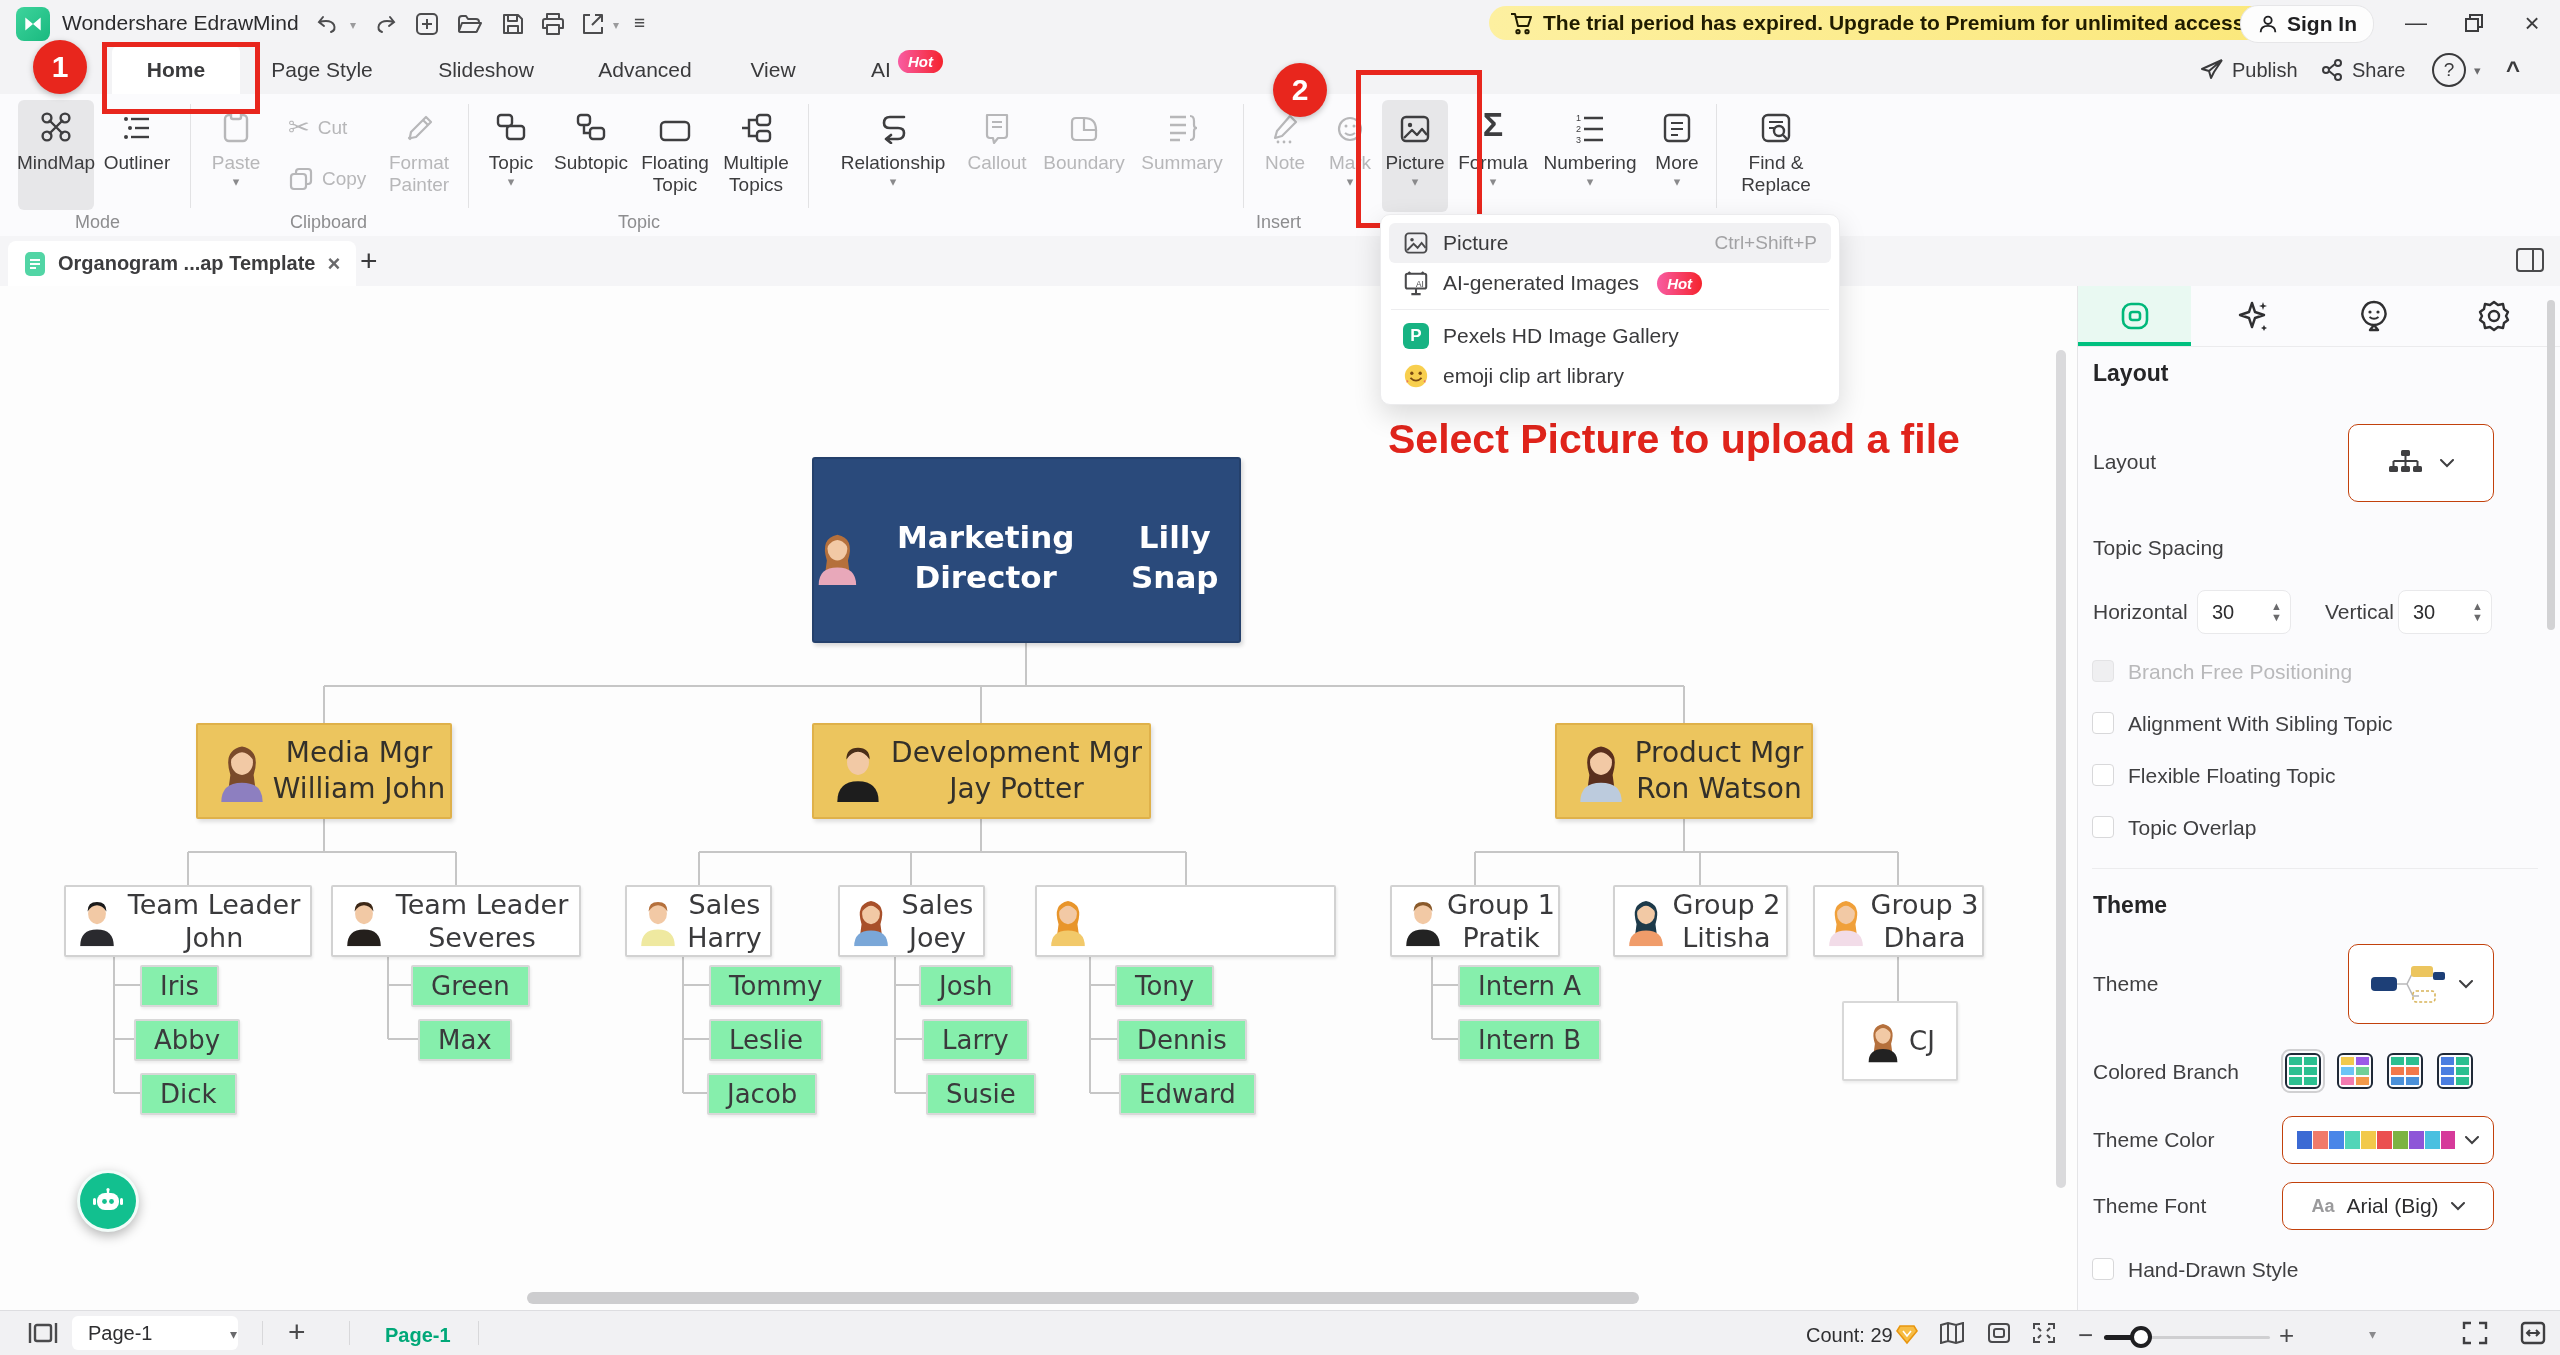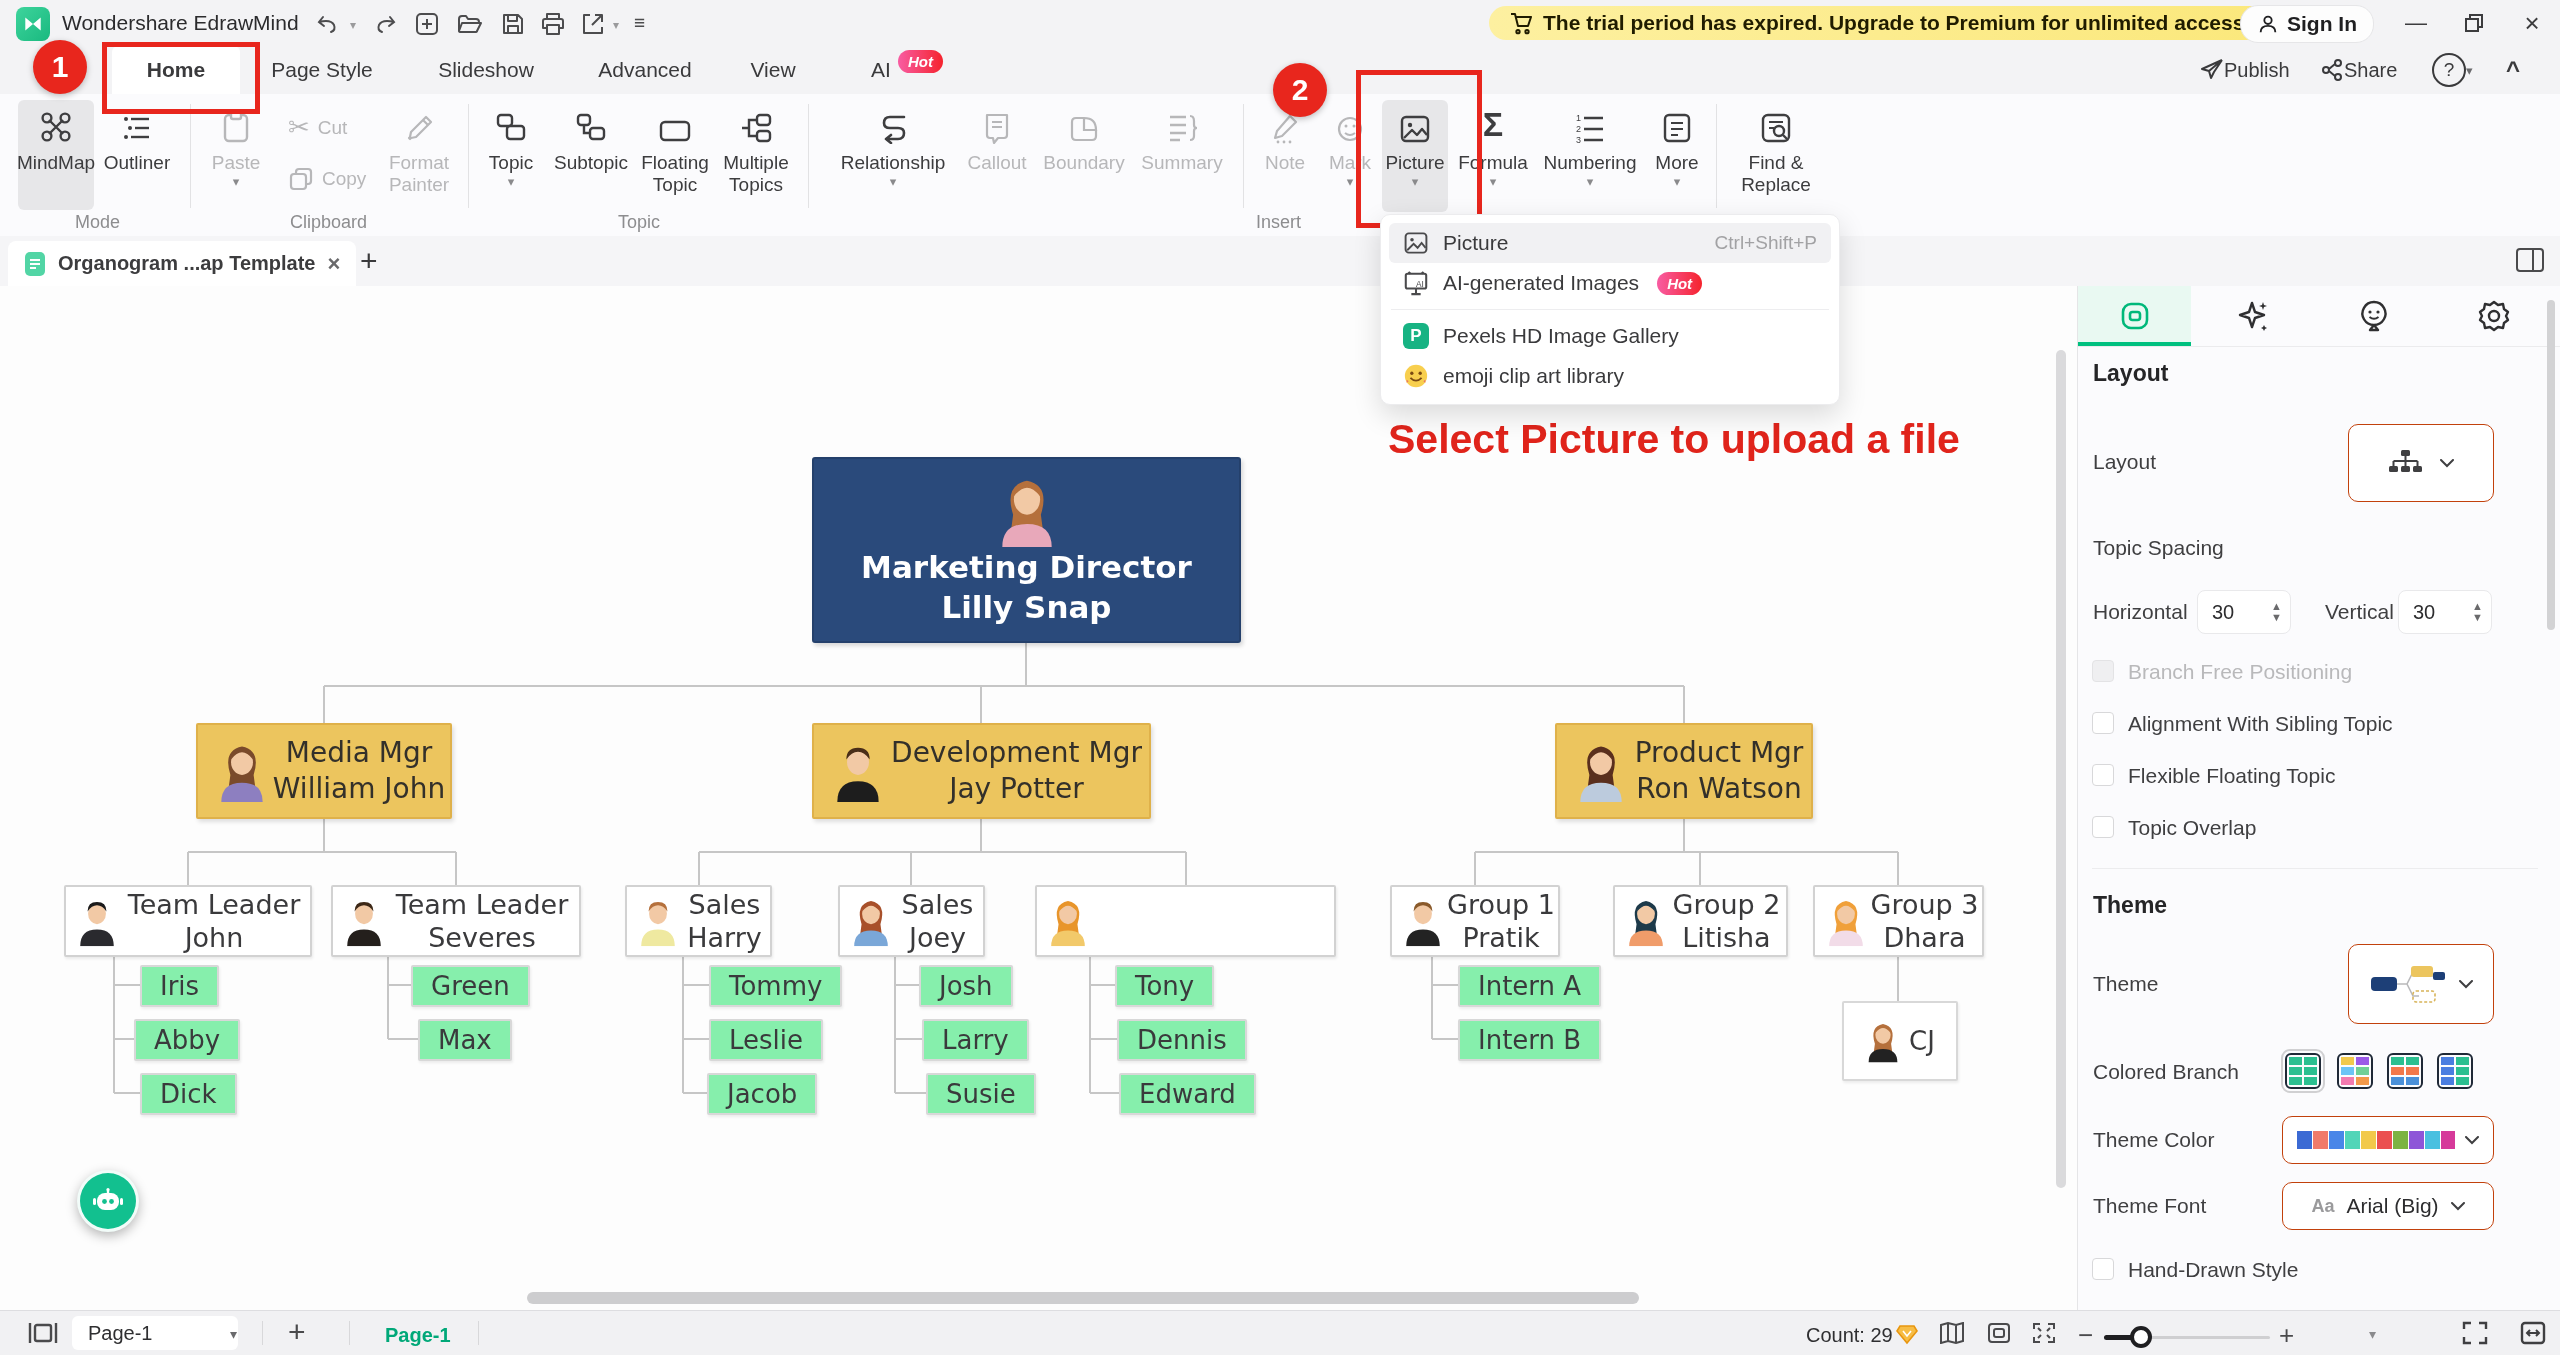--- a/index.html
+++ b/index.html
@@ -14,21 +14,21 @@
   .trial{left:1489px;top:6px;height:34px;background:linear-gradient(90deg,#fdf0a0,#fbe87c);border-radius:17px;display:flex;align-items:center;padding:0 20px;gap:10px;}
   .trial span{font-size:21px;font-weight:bold;color:#201c00;}
   .signin{left:2240px;top:5px;height:36px;background:#fdfdfd;border:1px solid #e6e6e8;border-radius:18px;display:flex;align-items:center;padding:0 16px;gap:8px;}
   .signin span{font-size:21px;font-weight:bold;color:#1f1f21;}
   .winbtn{top:9px;width:28px;height:28px;display:flex;align-items:center;justify-content:center;color:#3c3c3e;}
   
   #tabrow{left:0;top:46px;width:2560px;height:48px;background:#f3f3f5;}
   .rtab{top:46px;height:48px;display:flex;align-items:center;justify-content:center;font-size:21px;color:#3a3a3c;}
   .rtab.active{background:#ffffff;font-weight:bold;border-radius:6px 6px 0 0;}
   .hotbadge{background:linear-gradient(90deg,#f85ca2,#f5232d);color:#fff;font-size:15px;font-style:italic;font-weight:bold;border-radius:12px;padding:3px 10px;}
-  .topright-act{top:46px;height:48px;display:flex;align-items:center;gap:0;font-size:20px;color:#3a3a3c;}
+  .topright-act{top:46px;height:48px;display:flex;align-items:center;gap:8px;font-size:20px;color:#3a3a3c;}
   
   #ribbon{left:0;top:94px;width:2560px;height:142px;background:#fbfbfd;border-bottom:1px solid #e3e3e5;}
   .rbtn{position:absolute;display:flex;flex-direction:column;align-items:center;}
   .rbtn .ic{height:44px;display:flex;align-items:flex-end;justify-content:center;color:#3e3e40;}
   .rbtn .lb{font-size:19px;margin-top:8px;line-height:22px;text-align:center;color:#3c3c3e;}
   .rbtn.dis .ic,.rbtn.dis .lb{color:#b7b7b9;}
   .caret{font-size:13px;color:#8a8a8c;margin-top:3px;line-height:10px;}
   .grplabel{position:absolute;top:212px;font-size:18px;color:#8d8d8f;}
   .vsep{position:absolute;top:104px;height:104px;width:1px;background:#e2e2e4;}
   .selbg{background:#e7e7e9;border-radius:6px;}
@@ -37,21 +37,21 @@
   .redcirc{position:absolute;width:54px;height:54px;border-radius:50%;background:#e8261d;color:#fff;font-size:30px;font-weight:bold;display:flex;align-items:center;justify-content:center;box-shadow:0 2px 6px rgba(0,0,0,.25);z-index:40;}
   .redrect{position:absolute;border:5px solid #e8261d;z-index:39;}
   #annot-text{left:1388px;top:416px;font-size:41px;font-weight:bold;color:#e0241b;z-index:38;font-family:"Liberation Sans",sans-serif;}
   
   #doctabs{left:0;top:236px;width:2560px;height:50px;background:#f5f5f7;border-bottom:1px solid #e3e3e5;}
   .doctab{left:8px;top:5px;height:45px;background:#fff;border-radius:8px 8px 0 0;display:flex;align-items:center;padding:0 16px;gap:12px;font-weight:bold;}
   .doctab span{font-size:20px;color:#3c3c3e;}
   
   #canvas{left:0;top:286px;width:2077px;height:1024px;background:#fdfdfd;}
   .node{position:absolute;box-sizing:border-box;font-family:"DejaVu Sans",sans-serif;}
-  #rootnode{left:812px;top:457px;width:429px;height:186px;background:#2a4a7b;border:2px solid #24406b;border-radius:3px;display:flex;flex-direction:column;align-items:center;justify-content:flex-start;padding-top:14px;box-shadow:2px 3px 4px rgba(0,0,0,.15);}
+  #rootnode{left:812px;top:457px;width:429px;height:186px;background:#2a4a7b;border:2px solid #24406b;border-radius:3px;display:flex;flex-direction:row;align-items:center;justify-content:flex-start;padding-top:14px;box-shadow:2px 3px 4px rgba(0,0,0,.15);}
   #rootnode .t{color:#fff;font-size:31px;font-weight:bold;line-height:40px;text-align:center;}
   .l2{height:96px;background:#ecc55e;border:2px solid #dfb14a;border-radius:2px;display:flex;align-items:center;box-shadow:2px 3px 4px rgba(0,0,0,.12);}
   .l2 .av{margin-left:18px;}
   .l2 .t{flex:1;text-align:center;font-size:28px;color:#33302a;line-height:36px;}
   .l3{height:72px;background:#fff;border:2px solid #d2d2d2;border-radius:2px;display:flex;align-items:center;box-shadow:1px 2px 3px rgba(0,0,0,.08);}
   .l3 .av{margin-left:10px;}
   .l3 .t{flex:1;text-align:center;font-size:27px;color:#3a3a3c;line-height:33px;}
   .l4{height:42px;background:#86efac;border:2px solid #d8d8d8;border-radius:2px;display:inline-flex;align-items:center;padding:0 18px;font-size:26px;color:#3a3a3c;box-shadow:1px 2px 3px rgba(0,0,0,.07);}
   #cjnode{left:1842px;top:1001px;width:116px;height:80px;background:#fff;border:2px solid #d8d8d8;border-radius:2px;display:flex;align-items:center;justify-content:center;gap:8px;font-size:26px;color:#3a3a3c;box-shadow:1px 2px 3px rgba(0,0,0,.07);}
   

